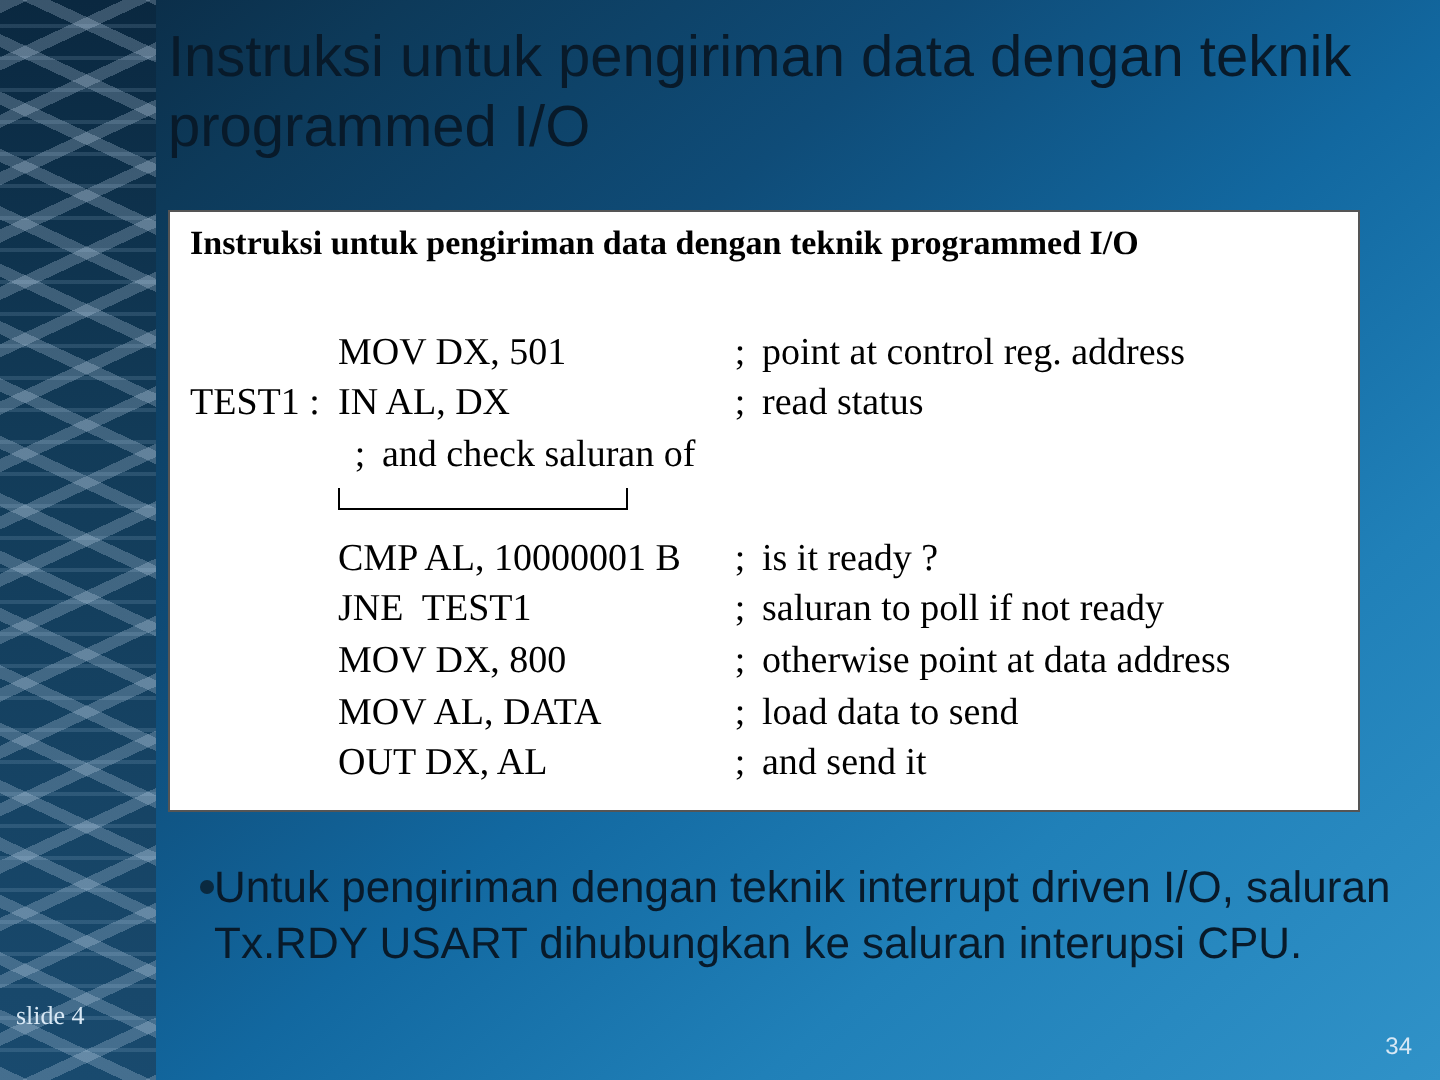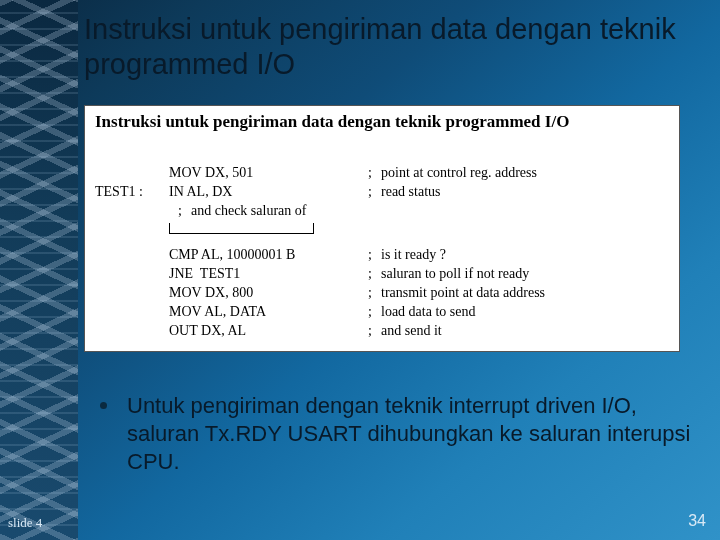--- a/index.html
+++ b/index.html
@@ -50,21 +50,21 @@
   }
   .fig-title {
     font-family: "Times New Roman", Times, serif;
     font-size: 17px;
     font-weight: 700;
     color: #000;
     margin-bottom: 8px;
   }
   .code-area {
     font-family: "Times New Roman", Times, serif;
-    font-size: 14px;
+    font-size: 19px;
     color: #000;
     line-height: 1.35;
     margin-top: 32px;
   }
   .code-row {
     display: flex;
     white-space: pre;
   }
   .c-label { width: 74px; }
   .c-instr { width: 190px; }
@@ -82,51 +82,51 @@
     position: absolute;
     bottom: 0;
     width: 1px;
     height: 10px;
     background: #000;
   }
   .uline::before { left: 0; }
   .uline::after { right: 0; }
   .block-gap { height: 12px; }
   .bullet-wrap {
-    margin-top: 40px;
+    margin-top: 24px;
     margin-left: 16px;
     display: flex;
-    gap: 20px;
+    gap: 0;
     color: #081a2a;
   }
   .bullet-dot {
     width: 7px;
     height: 7px;
     border-radius: 50%;
     background: #0a2a40;
     margin-top: 10px;
     flex-shrink: 0;
   }
   .bullet-text {
     font-size: 22px;
     line-height: 1.28;
   }
   .slide-label {
     position: absolute;
     left: 8px;
-    bottom: 9px;
+    bottom: 24px;
     font-family: "Comic Sans MS", "Comic Sans", cursive;
     font-size: 13px;
     color: #d8e8f5;
   }
   .page-num {
     position: absolute;
     right: 14px;
     bottom: 10px;
-    font-size: 16px;
+    font-size: 12px;
     color: #d8e8f5;
   }
 </style>
 </head>
 <body>
 
 <div class="dna-strip"></div>
 
 <div class="content">
 
@@ -171,21 +171,21 @@
       <div class="code-row">
         <span class="c-label"></span>
         <span class="c-instr">JNE  TEST1</span>
         <span class="c-sep">;</span>
         <span class="c-comm">saluran to poll if not ready</span>
       </div>
       <div class="code-row">
         <span class="c-label"></span>
         <span class="c-instr">MOV DX, 800</span>
         <span class="c-sep">;</span>
-        <span class="c-comm">transmit point at data address</span>
+        <span class="c-comm">otherwise point at data address</span>
       </div>
       <div class="code-row">
         <span class="c-label"></span>
         <span class="c-instr">MOV AL, DATA</span>
         <span class="c-sep">;</span>
         <span class="c-comm">load data to send</span>
       </div>
       <div class="code-row">
         <span class="c-label"></span>
         <span class="c-instr">OUT DX, AL</span>

